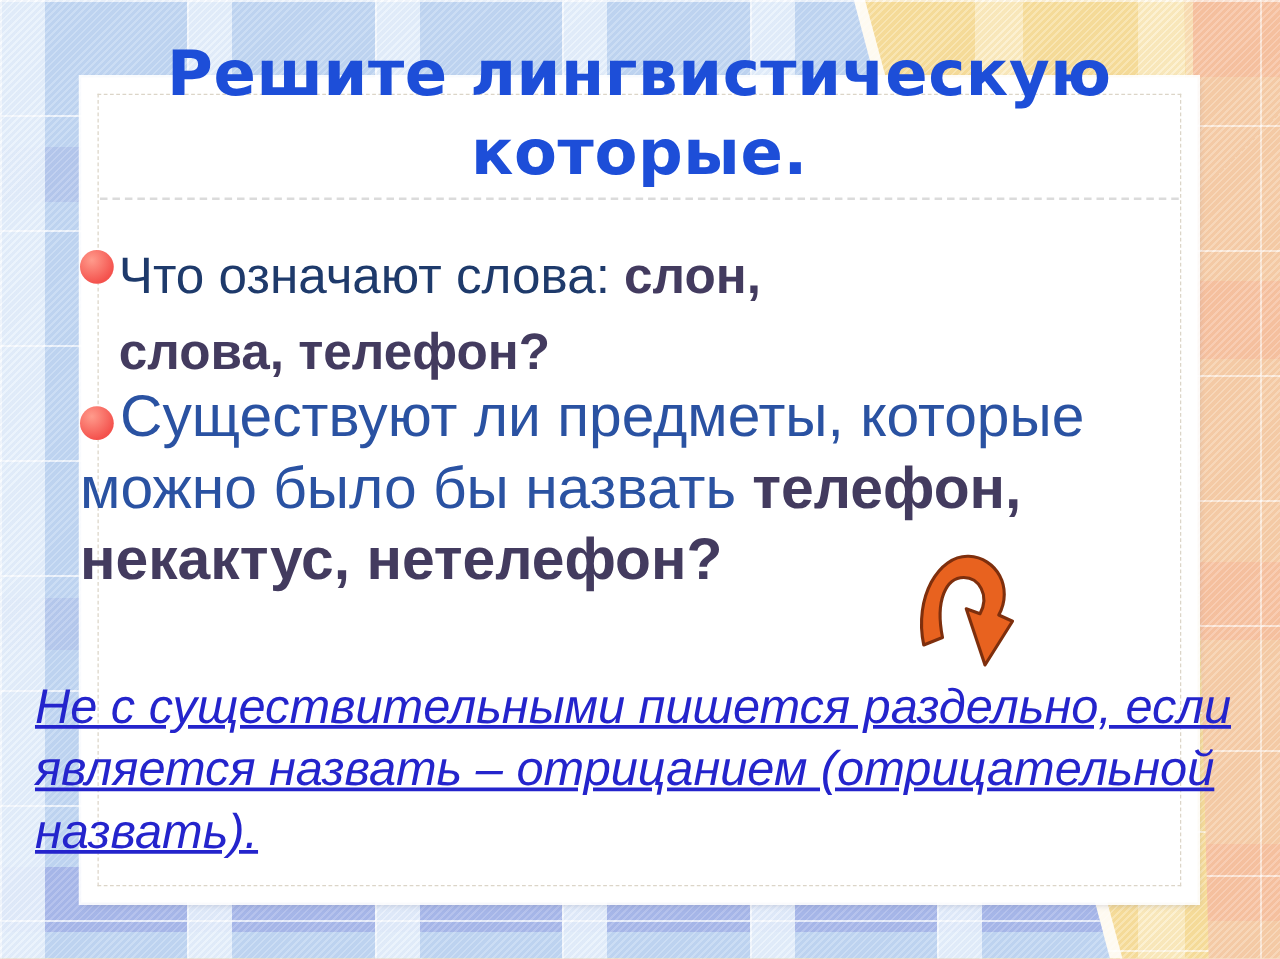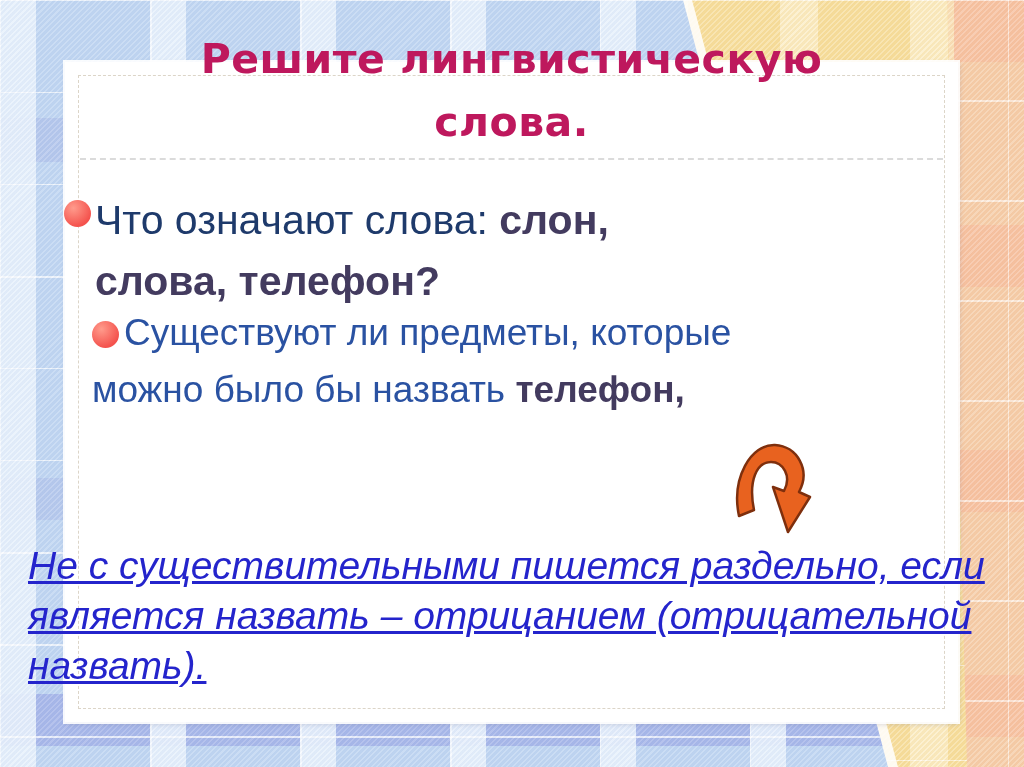--- a/index.html
+++ b/index.html
@@ -54,39 +54,39 @@
     border:1px dashed #DCD5C8;
   }
   .sep{
     position:absolute; left:15px; right:15px; top:96px; height:0;
     border-top:2px dashed #CFCFCF; opacity:.75;
   }
   
   .title{
     position:absolute; left:65px; top:28px; width:893px; margin:0;
     text-align:center; font-family:"DejaVu Sans", sans-serif;
-    font-size:41px; font-weight:bold; line-height:63px; color:#be185d;
+    font-size:50px; font-weight:bold; line-height:63px; color:#1d4ed8;
     letter-spacing:0.5px; z-index:5;
   }
   .title span{display:block;}
   .b1{
     position:absolute; left:64px; top:190px; width:830px; padding-left:31px;
     font-family:Liberation Sans, sans-serif; font-size:41px; line-height:61px;
     color:#1E3A6B; z-index:5;
   }
   .b1 .bold, .b2 .bold{color:#433B5F; font-weight:bold;}
   .dot{
     display:inline-block; width:27px; height:27px; border-radius:50%;
     background:radial-gradient(circle at 35% 30%, #FF9B8C, #F4524D 72%);
   }
   .dot-abs{position:absolute; left:0; top:10px;}
   .b2{
     position:absolute; left:64px; top:304px; width:850px;
-    font-family:"Liberation Sans", sans-serif; font-size:37px; line-height:57px;
-    color:#2A52A2; z-index:5;margin-left:28px;
+    font-family:"Liberation Sans", sans-serif; font-size:47px; line-height:57px;
+    color:#2A52A2; z-index:5;
   }
   .dot-inline{vertical-align:-3px; margin-right:5px;}
   .note{
     position:absolute; left:28px; top:541px; width:985px;
     font-family:"Liberation Sans", sans-serif; font-style:italic;
     font-size:39px; line-height:50px; color:#2424CC; z-index:6;text-decoration:underline;
   }
   .arrow{position:absolute; left:729px; top:436px; width:83px; height:100px; z-index:5;}
 </style>
 </head>
@@ -99,32 +99,33 @@
   <div class="bg bg-seam"></div>
   <div class="bg bg-blue"></div>
 
   <div class="card">
     <div class="stitch"></div>
     <div class="sep"></div>
   </div>
 
   <h1 class="title">
     <span>Решите лингвистическую</span>
-    <span>слова.</span>
+    <span>которые.</span>
   </h1>
 
   <div class="b1">
     <span class="dot dot-abs"></span>
     <div><span>Что означают слова: </span><span class="bold">слон,</span></div>
     <div class="bold">слова, телефон?</div>
   </div>
 
   <div class="b2">
     <div><span class="dot dot-inline"></span><span>Существуют ли предметы, которые</span></div>
     <div><span>можно было бы назвать </span><span class="bold">телефон,</span></div>
+    <div class="bold">некактус, нетелефон?</div>
   </div>
 
   <svg class="arrow" viewBox="0 0 83 100" xmlns="http://www.w3.org/2000/svg">
     <path d="M 10,80
              C 2,42 22,8 46,9
              C 68,10 82,34 70,56
              L 81,61
              L 59,96
              L 44,51
              L 55,55

